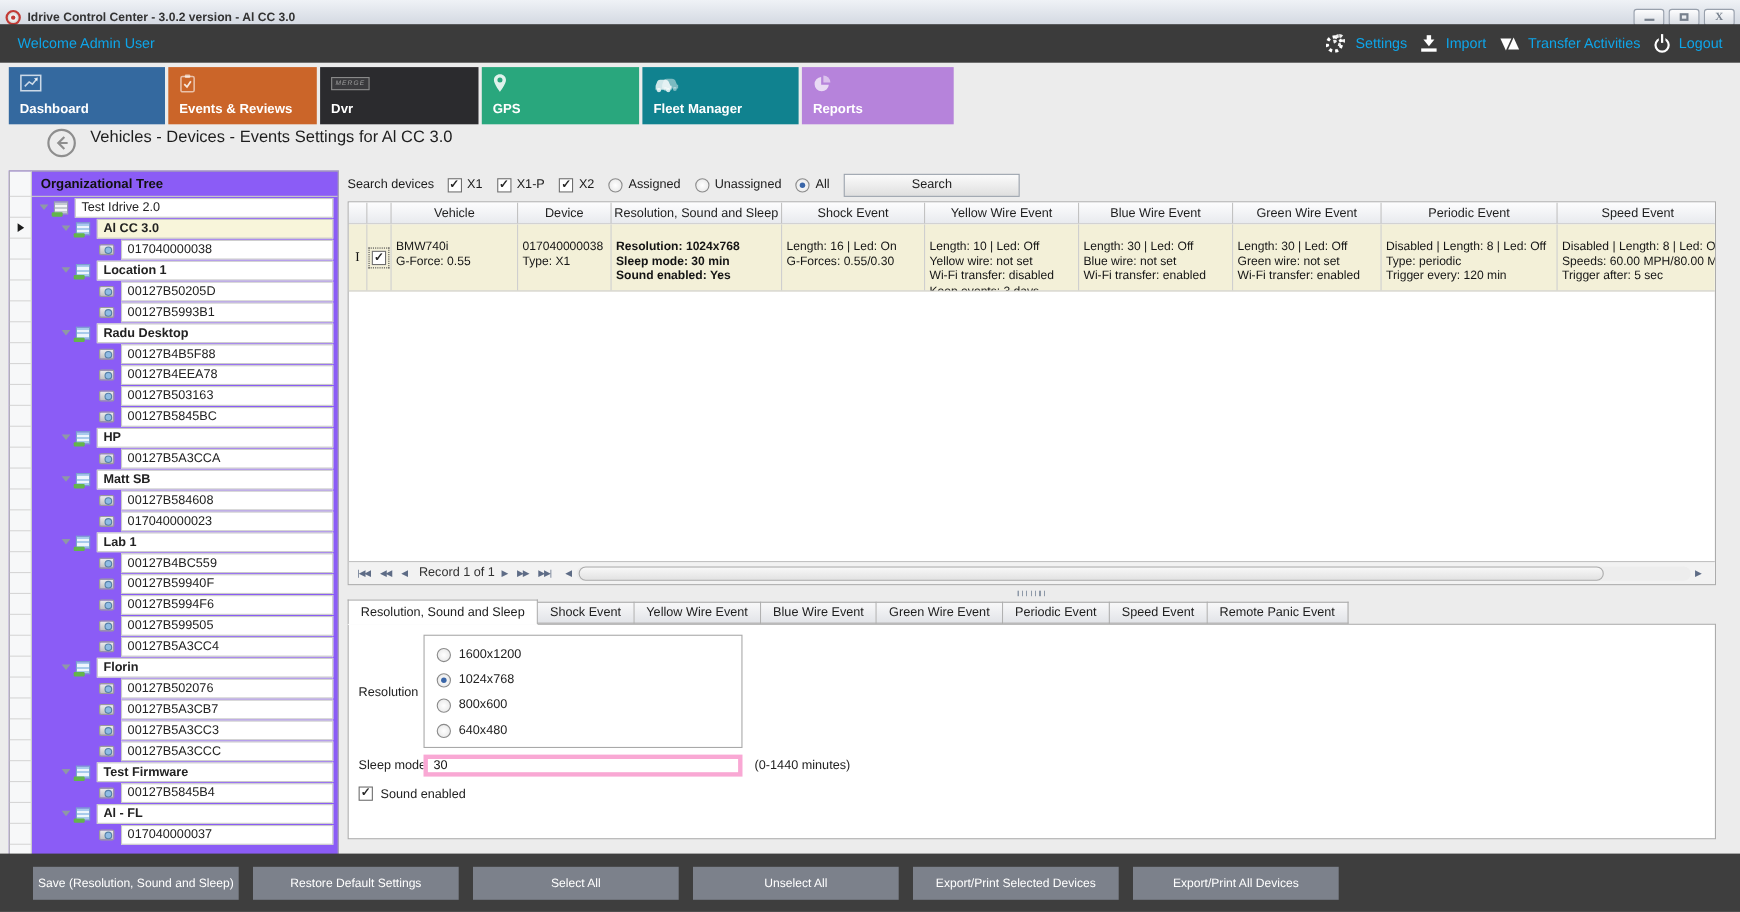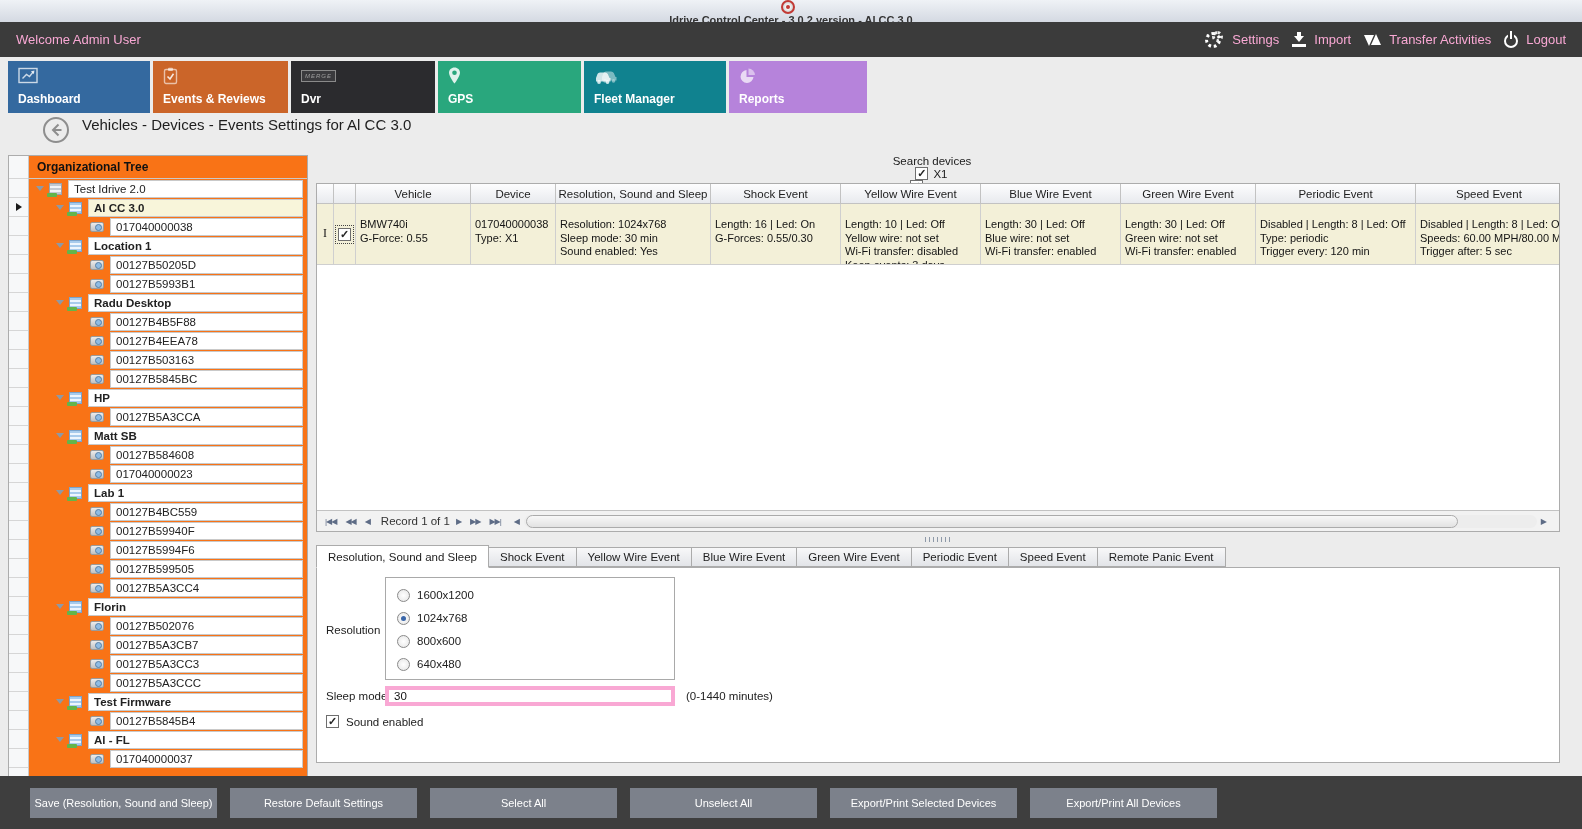--- a/index.html
+++ b/index.html
@@ -2,35 +2,35 @@
 <html><head>
 <meta charset="utf-8">
 <style>
   * { box-sizing: border-box; margin: 0; padding: 0; }
   html,body { width:1582px; height:829px; }
   body { position:relative; background:#ECECEC; font-family:"Liberation Sans",sans-serif; overflow:hidden; color:#222; }
 
   
   .titlebar { position:absolute; left:0; top:0; width:100%; height:32px;
     background:linear-gradient(#EFF2F6,#C9CFDA); border-bottom:1px solid #B6BCC7;
-    display:flex; align-items:center; padding:0 5px;flex-direction:column; }
+    display:flex; align-items:center; padding:0 5px; }
   .app-icon { width:14px; height:14px; border-radius:50%; border:2px solid #C23A35;
     background:radial-gradient(circle,#f7f7f7 30%,#d4d4d4 70%); position:relative; margin-right:6px; flex:none; }
   .app-icon::after { content:""; position:absolute; left:3px; top:3px; width:4px; height:4px; border-radius:50%; background:#C23A35; }
   .title-text { font-size:11px; font-weight:bold; color:#333; }
   .win-controls { margin-left:auto; display:flex; gap:4px; }
   .win-btn { width:28px; height:16px; border:1px solid #98A0AC; border-radius:3px;
     background:linear-gradient(#FDFDFE,#D7DBE2); display:flex; align-items:center; justify-content:center; }
   .glyph-min { width:9px; height:6px; border-bottom:2px solid #77808D; }
   .glyph-max { width:8px; height:7px; border:2px solid #77808D; }
   .glyph-close { color:#77808D; font-size:10px; font-weight:bold; font-family:"Liberation Serif",serif; line-height:1; }
 
   
   .topbar { position:absolute; left:0; top:22px; width:100%; height:35px; background:#3B3B3B;
-    display:flex; align-items:center; color:#f9a8d4; padding:0 16px; }
+    display:flex; align-items:center; color:#0ea5e9; padding:0 16px; }
   .welcome { font-size:13px; }
   .top-actions { margin-left:auto; display:flex; gap:13px; align-items:center; }
   .top-action { display:flex; align-items:center; gap:8px; font-size:13px; cursor:pointer; }
   .icon-gears { position:relative; width:19px; height:17px; }
   .icon-gears::before { content:""; position:absolute; left:0; bottom:0; width:10px; height:10px; border-radius:50%; border:3px dotted #fff; }
   .icon-gears::after  { content:""; position:absolute; right:1px; top:0; width:5px; height:5px; border-radius:50%; border:3px dotted #eee; }
   .icon-import { position:relative; width:14px; height:15px; border-bottom:3px solid #fff; }
   .icon-import::before { content:""; position:absolute; left:5px; top:0; width:4px; height:5px; background:#fff; }
   .icon-import::after { content:""; position:absolute; left:2px; top:4px; border-left:5px solid transparent; border-right:5px solid transparent; border-top:6px solid #fff; }
   .icon-transfer { position:relative; width:17px; height:16px; }
@@ -45,21 +45,21 @@
   .tile-icon { position:absolute; left:10px; top:5px; height:20px; display:flex; align-items:center; }
   .tile-label { position:absolute; left:10px; bottom:7px; font-weight:bold; font-size:12px; white-space:nowrap; }
   .merge-box { border:1px solid #8a8a8a; color:#9f9f9f; font-size:6px; font-style:italic; letter-spacing:1px; padding:2px 3px; background:#3a3a3d; }
 
   
   .breadcrumb { position:absolute; top:116px; left:0; width:100%; height:34px; display:flex; align-items:flex-start; gap:12px;margin-left:42px; }
   .back-btn { width:28px; height:28px; flex:none; cursor:pointer; }
   .page-title { font-size:15px; color:#1e1e1e; }
 
   
-  .left-panel { position:absolute; left:8px; top:155px; width:300px; height:665px; background:#f97316; border:1px solid #ACACAC; display:flex; }
+  .left-panel { position:absolute; left:8px; top:155px; width:300px; height:665px; background:#8b5cf6; border:1px solid #ACACAC; display:flex; }
   .gutter { width:20px; border-right:1px solid #C9C9C9; background:#F7F8F9; display:flex; flex-direction:column; }
   .gutter-cell { height:19px; border-bottom:1px solid #D6D6D6; display:flex; align-items:center; justify-content:center; flex:none; }
   .gutter-cell.g-header { height:23px; }
   .gutter-arrow { width:0; height:0; border-top:4px solid transparent; border-bottom:4px solid transparent; border-left:6px solid #1b1b1b; }
   .tree { flex:1; display:flex; flex-direction:column; overflow:hidden; }
   .tree-header { height:23px; border-bottom:1px solid #C9C9C9; font-weight:bold; font-size:12px; padding:4px 8px; color:#111; flex:none; }
   .tree-row { height:19px; display:flex; align-items:center; flex:none; }
   .expander { width:0; height:0; border-left:4px solid transparent; border-right:4px solid transparent; border-top:5px solid #8E99A5; margin-right:5px; flex:none; cursor:pointer; }
   .org-icon { width:13px; height:12px; background:repeating-linear-gradient(180deg,#A8CBEC 0 2px,#EDF5FD 2px 4px); border:1px solid #7AA3CC; position:relative; margin-right:6px; flex:none; }
   .org-icon::after { content:""; position:absolute; left:-3px; bottom:-3px; width:10px; height:4px; background:#63B54B; border-radius:1px; }
@@ -69,27 +69,27 @@
   .node-cell { flex:1; height:18px; border:1px solid #C9C9C9; background:#fff; font-size:11.5px; line-height:16px; padding:0 5px; margin-right:4px; white-space:nowrap; overflow:hidden; cursor:pointer; }
   .tree-row.org .node-cell, .tree-row.root .node-cell.bold { font-weight:bold; }
   .tree-row.org .node-cell { font-weight:bold; }
   .tree-row.selected .node-cell { background:#F8F5DA; }
   .ind-root { margin-left:7px; }
   .ind-org  { margin-left:27px; } 
   .ind-dev  { margin-left:61px; }
 
   
   .main { position:absolute; left:316px; top:150px; width:1244px; height:626px; }
-  .search-row { height:26px; margin-top:5px; display:flex; align-items:center; font-size:11.5px; color:#1b1b1b;flex-direction:column; }
+  .search-row { height:26px; margin-top:5px; display:flex; align-items:center; font-size:11.5px; color:#1b1b1b; }
   .search-label { margin-right:12px; }
   .opt-item { display:flex; align-items:center; gap:5px; margin-right:13px; cursor:pointer; }
   .cb-box { width:13px; height:13px; border:1px solid #6E6E6E; background:#fff; display:inline-flex; align-items:center; justify-content:center; font-size:11px; font-weight:bold; color:#262626; line-height:1; flex:none; }
   .radio { width:13px; height:13px; border-radius:50%; border:1px solid #8A8A8A; background:radial-gradient(#fff,#E4E4E4); position:relative; flex:none; }
   .radio.sel::after { content:""; position:absolute; left:3px; top:3px; width:5px; height:5px; border-radius:50%; background:#3A66A8; }
-  .search-btn { width:160px; height:21px; margin-left:26px; background:linear-gradient(#FBFBFB,#DFDFDF); border:1px solid #9CA3AD; font-size:11.5px; display:flex; align-items:center; justify-content:center; cursor:pointer;text-align:right; }
+  .search-btn { width:160px; height:21px; background:linear-gradient(#FBFBFB,#DFDFDF); border:1px solid #9CA3AD; font-size:11.5px; display:flex; align-items:center; justify-content:center; cursor:pointer;text-align:right; }
 
   .grid-panel { position:absolute; top:33px; left:0; width:1244px; height:349px; border:1px solid #ACACAC; background:#fff; overflow:hidden; }
   .grid-header { display:flex; height:20px; background:linear-gradient(#FDFDFE,#E8EAEE); border-bottom:1px solid #C2C2C2; }
   .gh-cell { border-right:1px solid #C2C2C2; font-size:11.5px; color:#1d1d1d; display:flex; align-items:center; justify-content:center; overflow:hidden; flex:none; white-space:nowrap; cursor:pointer; }
   .grid-row { display:flex; height:61px; background:#F3F0D8; border-bottom:1px solid #CFCFCF; }
   .gr-cell { border-right:1px solid #CFCFCF; font-size:11px; line-height:13.5px; padding:14px 4px; color:#141414; overflow:hidden; flex:none; white-space:nowrap; }
   .gr-ind { display:flex; align-items:center; justify-content:center; font-family:"Liberation Serif",serif; font-size:12px; padding:0; }
   .gr-chk { display:flex; align-items:center; justify-content:center; padding:0; }
   .row-check { outline:1px dotted #444; outline-offset:2px; cursor:pointer; }
   .record-nav { position:absolute; bottom:0; left:0; width:100%; height:21px; background:#F2F2F2; border-top:1px solid #C2C2C2; display:flex; align-items:center; padding:0 8px; font-size:11.5px; color:#333; }
@@ -462,21 +462,21 @@
           <span class="cb-box row-check">✓</span>
         </div>
         <div class="gr-cell" style="width: 115px;">
           <div>BMW740i</div>
           <div>G-Force: 0.55</div>
         </div>
         <div class="gr-cell" style="width: 85px;">
           <div>017040000038</div>
           <div>Type: X1</div>
         </div>
-        <div class="gr-cell" style="width: 155px;">
+        <div class="gr-cell" style="width: 155px; font-weight: bold;">
           <div>Resolution: 1024x768</div>
           <div>Sleep mode: 30 min</div>
           <div>Sound enabled: Yes</div>
         </div>
         <div class="gr-cell" style="width: 130px;">
           <div>Length: 16 | Led: On</div>
           <div>G-Forces: 0.55/0.30</div>
         </div>
         <div class="gr-cell" style="width: 140px;">
           <div>Length: 10 | Led: Off</div>

